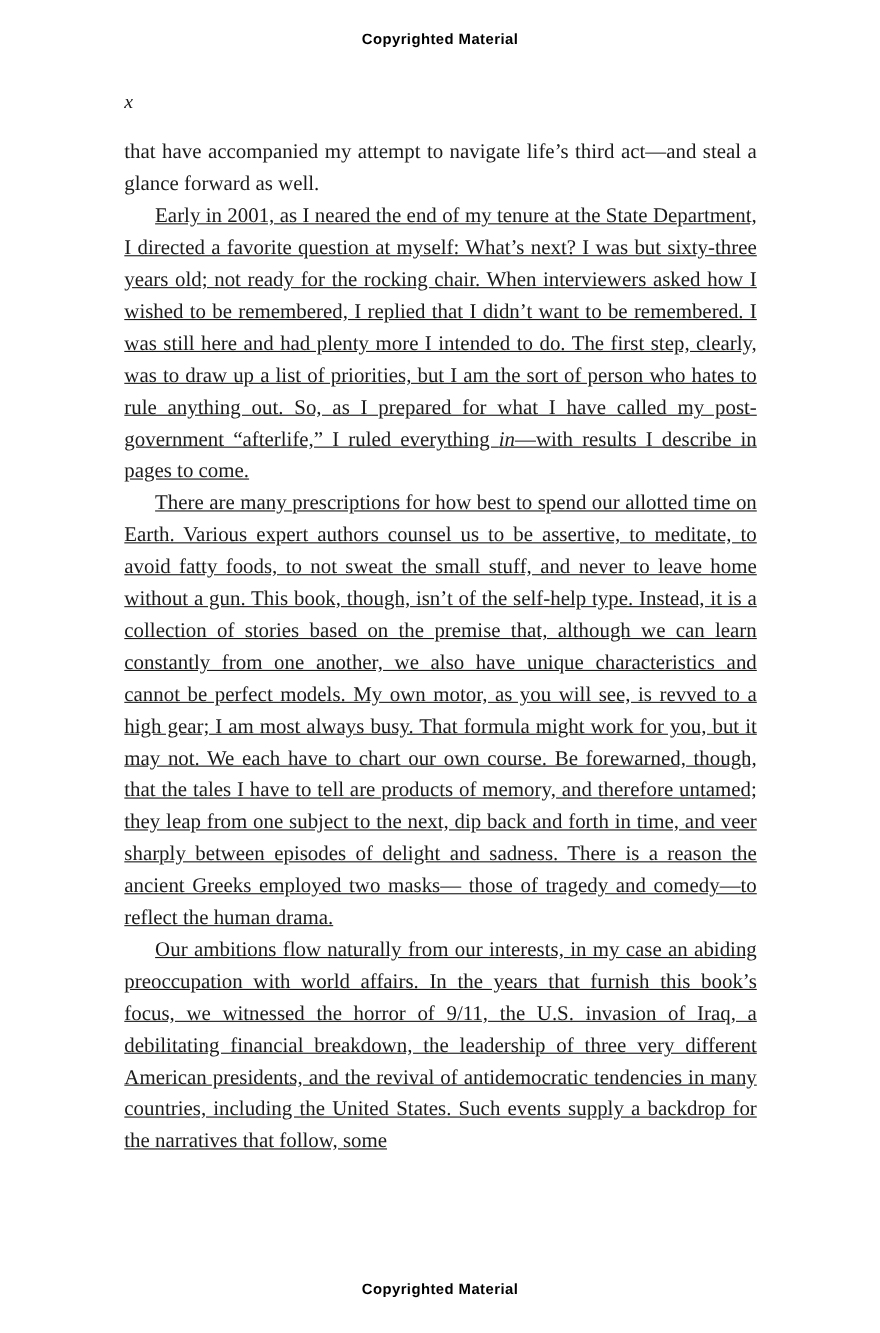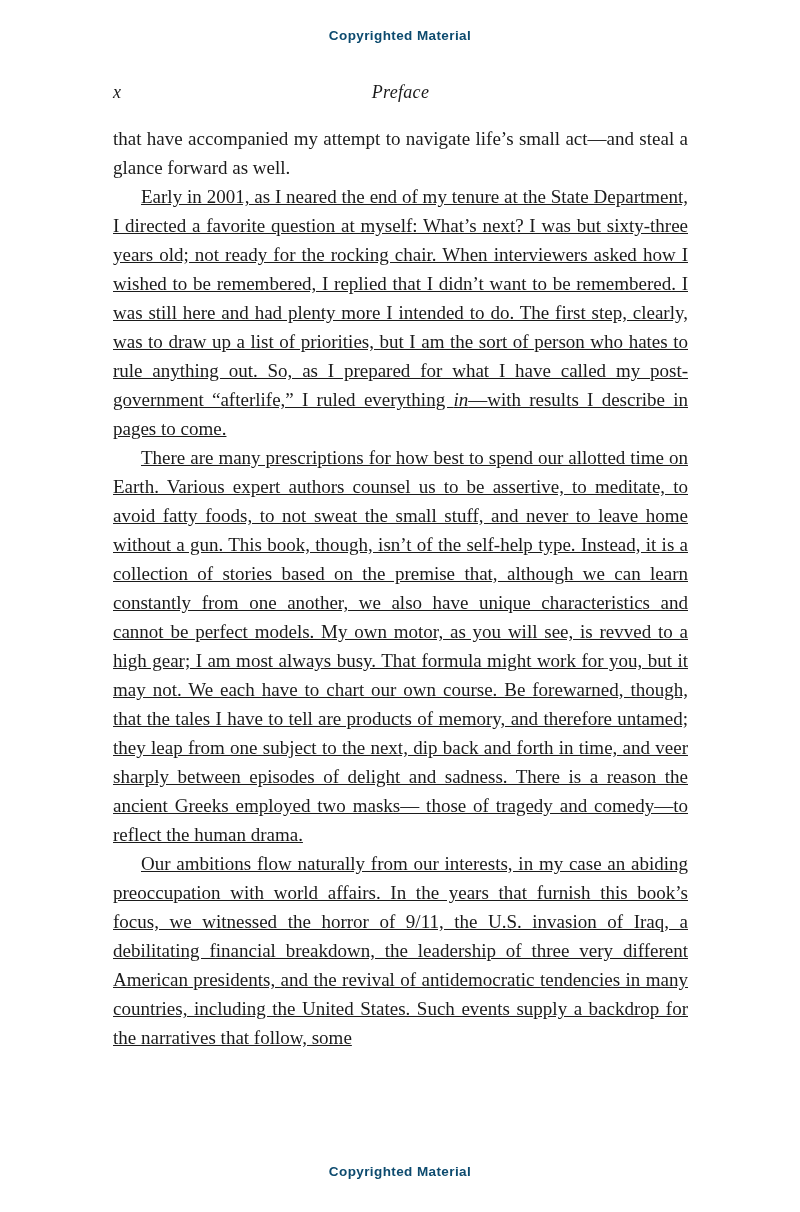--- a/index.html
+++ b/index.html
@@ -14,21 +14,21 @@
   }
   .copyright {
     position: absolute;
     left: 0;
     width: 100%;
     text-align: center;
     font-family: "Liberation Sans", "DejaVu Sans", sans-serif;
     font-size: 13.5px;
     font-weight: bold;
     letter-spacing: 0.4px;
-    color: #0c4a6e;
+    color: #000000;
   }
   .copyright.top { top: 28px; }
   .copyright.bottom { top: 1164px; }
   .page-header {
     position: absolute;
     top: 82px;
     left: 113px;
     width: 575px;
     height: 24px;
     font-style: italic;
@@ -65,25 +65,24 @@
 </style>
 </head>
 <body>
 
 <div class="page">
 
   <div class="copyright top">Copyrighted Material</div>
 
   <div class="page-header">
     <span class="folio">x</span>
-    <span class="running-title">Preface</span>
   </div>
 
   <div class="body-text">
-      <p class=""><span>that have accompanied my attempt to navigate life’s small act—and steal a glance forward as well.</span></p>
+      <p class=""><span>that have accompanied my attempt to navigate life’s third act—and steal a glance forward as well.</span></p>
       <p class="indent"><span>Early in 2001, as I neared the end of my tenure at the State Department, I directed a favorite question at myself: What’s next? I was but sixty-three years old; not ready for the rocking chair. When interviewers asked how I wished to be remembered, I replied that I didn’t want to be remembered. I was still here and had plenty more I intended to do. The first step, clearly, was to draw up a list of priorities, but I am the sort of person who hates to rule anything out. So, as I prepared for what I have called my post-government “afterlife,” I ruled everything </span><span class="italic">in</span><span>—with results I describe in pages to come.</span></p>
       <p class="indent"><span>There are many prescriptions for how best to spend our allotted time on Earth. Various expert authors counsel us to be assertive, to meditate, to avoid fatty foods, to not sweat the small stuff, and never to leave home without a gun. This book, though, isn’t of the self-help type. Instead, it is a collection of stories based on the premise that, although we can learn constantly from one another, we also have unique characteristics and cannot be perfect models. My own motor, as you will see, is revved to a high gear; I am most always busy. That formula might work for you, but it may not. We each have to chart our own course. Be forewarned, though, that the tales I have to tell are products of memory, and therefore untamed; they leap from one subject to the next, dip back and forth in time, and veer sharply between episodes of delight and sadness. There is a reason the ancient Greeks employed two masks— those of tragedy and comedy—to reflect the human drama.</span></p>
       <p class="indent"><span>Our ambitions flow naturally from our interests, in my case an abiding preoccupation with world affairs. In the years that furnish this book’s focus, we witnessed the horror of 9/11, the U.S. invasion of Iraq, a debilitating financial breakdown, the leadership of three very different American presidents, and the revival of antidemocratic tendencies in many countries, including the United States. Such events supply a backdrop for the narratives that follow, some</span></p>
     </div>
 
   <div class="copyright bottom">Copyrighted Material</div>
 
 </div>
 
 </body></html>

